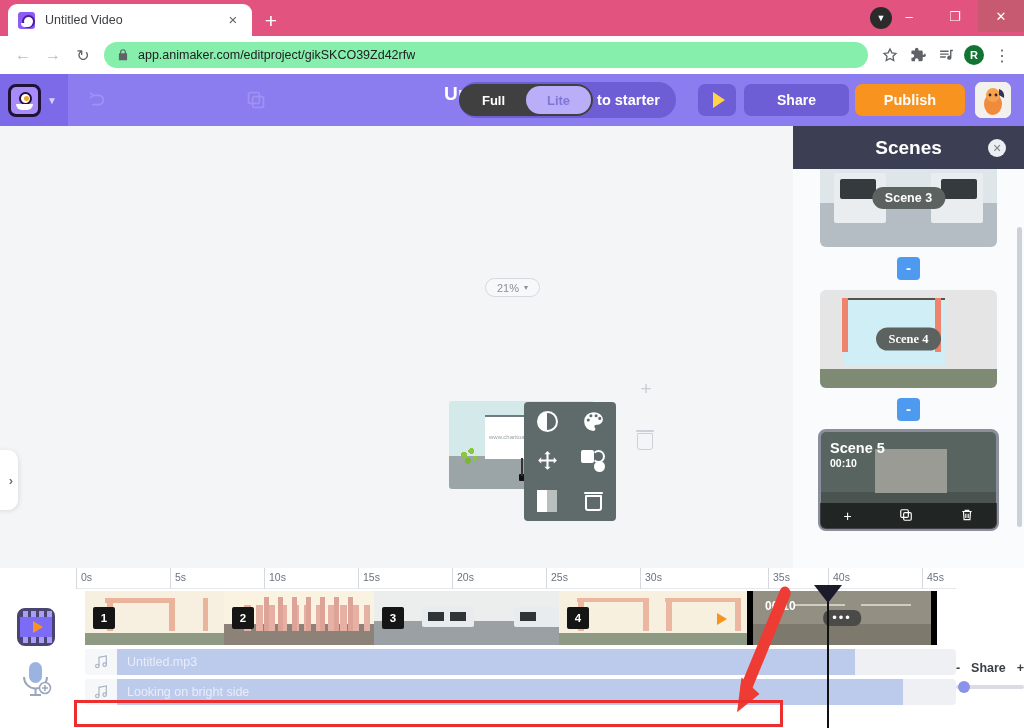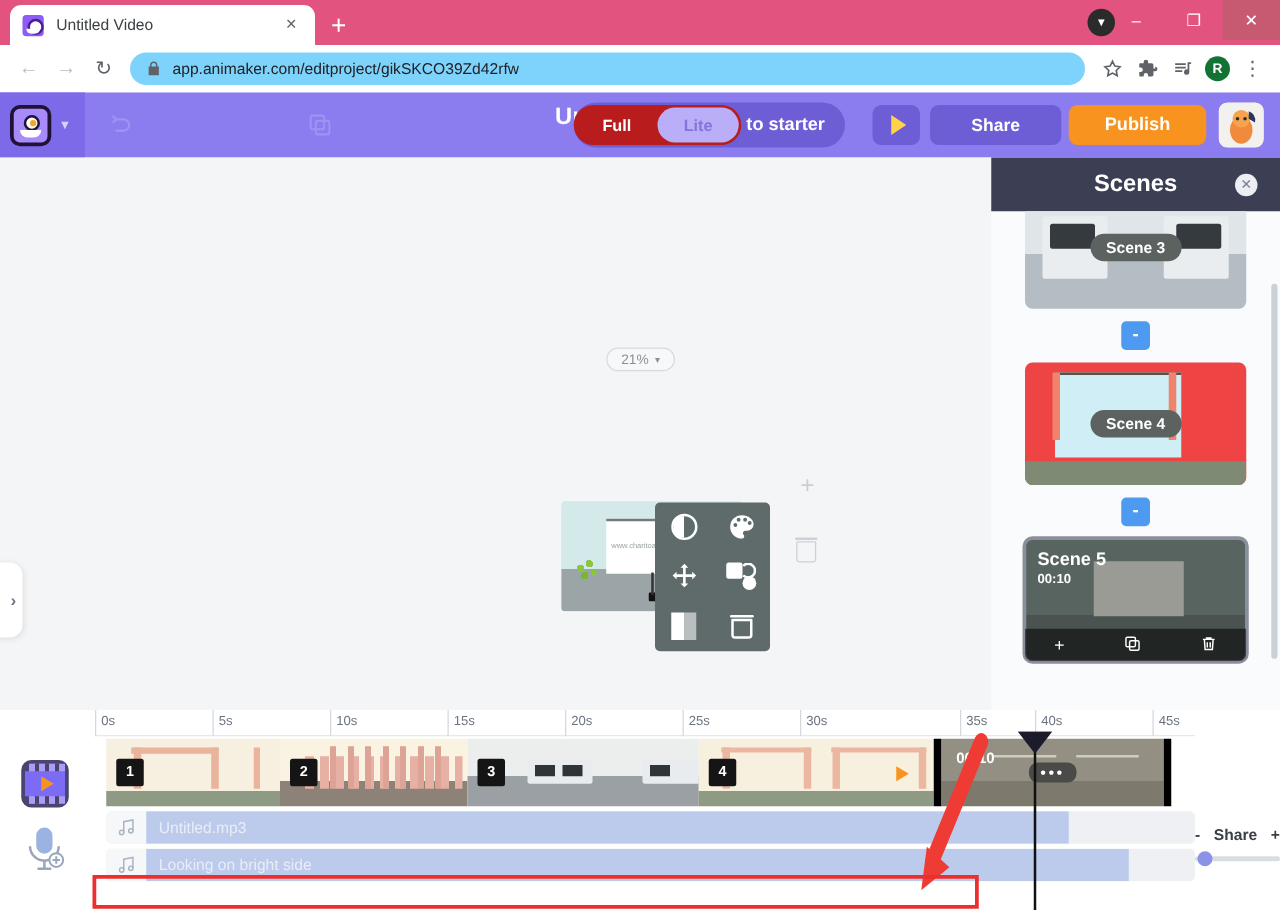--- a/index.html
+++ b/index.html
@@ -63,21 +63,21 @@
     position: absolute; top: 36px; left: 0; width: 1024px; height: 38px;
     background: #fff; display: flex; align-items: center; padding: 0 8px;
   }
   .nav-ico {
     width: 30px; height: 30px; color: #5f6368; flex: none;
     display: flex; align-items: center; justify-content: center;
     font-size: 16px;
   }
   .nav-ico.disabled { color: #b9bcc0; }
   .omnibox {
-    flex: 1; height: 26px; margin: 0 8px 0 6px; background: #7dd3fc;
+    flex: 1; height: 26px; margin: 0 8px 0 6px; background: #86efac;
     border-radius: 13px; display: flex; align-items: center; padding: 0 12px;
     min-width: 0;
   }
   .lock-ico { width: 14px; flex: none; margin-right: 8px; }
   .url-text {
     font-size: 12.5px; color: #202124; white-space: nowrap;
     overflow: hidden; text-overflow: ellipsis;
   }
   .tb-ico {
     width: 28px; height: 28px; flex: none; color: #5f6368;
@@ -128,21 +128,21 @@
     text-decoration: underline; margin-top: 2px;
   }
   .upgrade-btn {
     position: absolute; left: 459px; top: 82px; height: 36px;
     padding: 0 16px 0 126px; background: #6d5ed6; border-radius: 18px;
     color: #fff; font-size: 14.5px; font-weight: bold;
     display: flex; align-items: center;
   }
   .mode-toggle {
     position: absolute; left: 459px; top: 84px; width: 134px; height: 32px;
-    background: #b91c1c; border-radius: 16px; display: flex; padding: 2px;
+    background: #404040; border-radius: 16px; display: flex; padding: 2px;
   }
   .mode-opt {
     flex: 1; border-radius: 14px; font-size: 13px; font-weight: bold;
     display: flex; align-items: center; justify-content: center; color: #fff;
   }
   .mode-opt.active { background: #b9aef7; color: #8076d8; }
   .play-btn-hdr {
     position: absolute; left: 698px; top: 84px; width: 38px; height: 32px;
     background: #6d5ed6; border-radius: 7px;
     display: flex; align-items: center; justify-content: center;
@@ -591,21 +591,21 @@
 
       <div class="scene-card" style="background:linear-gradient(#dfe6ea 0%,#dfe6ea 55%,#b4bcc4 55%,#b4bcc4 100%); margin-top:-28px;">
         <div style="position:absolute;left:14px;top:24px;width:52px;height:50px;background:#e9edf0;border-radius:2px;"></div>
         <div style="position:absolute;left:20px;top:30px;width:36px;height:20px;background:#343a3e;border-radius:2px;"></div>
         <div style="position:absolute;right:14px;top:24px;width:52px;height:50px;background:#e9edf0;border-radius:2px;"></div>
         <div style="position:absolute;right:20px;top:30px;width:36px;height:20px;background:#343a3e;border-radius:2px;"></div>
         <div class="scene-badge">Scene 3</div>
       </div>
       <div class="scene-add">-</div>
 
-      <div class="scene-card" style="background:#ef4444;">
+      <div class="scene-card" style="background:#e5e5e5;font-family:Liberation Serif, serif;">
         <div style="position:absolute;left:24px;top:8px;right:52px;bottom:22px;background:#cfeef5;border-top:2px solid #5a5147;"></div>
         <div style="position:absolute;left:22px;top:8px;width:6px;height:54px;background:#f0836c;"></div>
         <div style="position:absolute;left:115px;top:8px;width:6px;height:54px;background:#f0836c;"></div>
         <div style="position:absolute;left:0;right:0;bottom:0;height:19px;background:#7f8a74;"></div>
         <div class="scene-badge">Scene 4</div>
       </div>
       <div class="scene-add">-</div>
 
       <div class="scene-card sel" style="background:linear-gradient(#586460 0%,#586460 62%,#4b5350 62%,#4b5350 100%);">
         <div style="position:absolute;left:55px;top:18px;width:72px;height:44px;background:#9b9b96;"></div>

